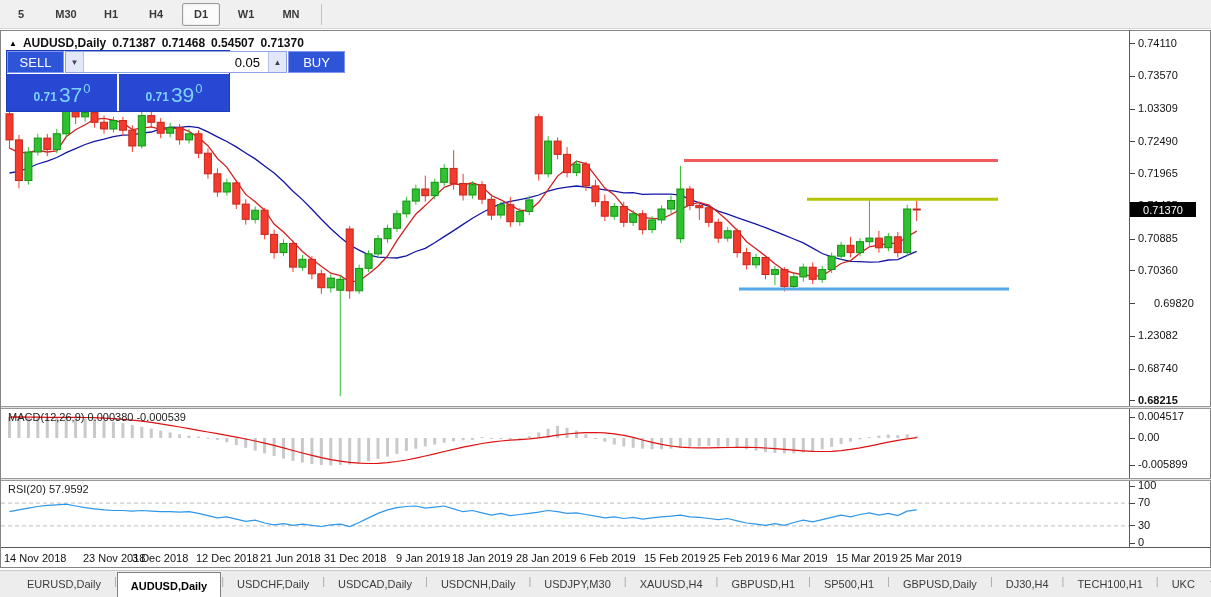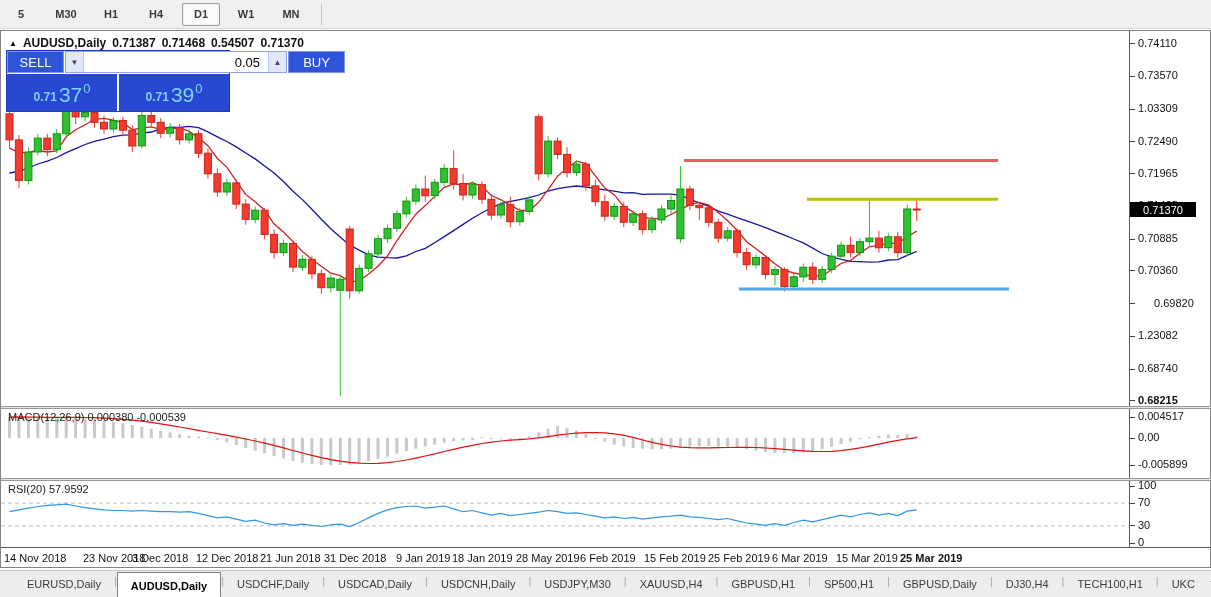--- a/index.html
+++ b/index.html
@@ -479,27 +479,27 @@
 
     <div id="time-axis">
         <div class="time-label" style="left: 3px;">14 Nov 2018</div>
         <div class="time-label" style="left: 82px;">23 Nov 2018</div>
         <div class="time-label" style="left: 131px;">3 Dec 2018</div>
         <div class="time-label" style="left: 195px;">12 Dec 2018</div>
         <div class="time-label" style="left: 259px;">21 Jun 2018</div>
         <div class="time-label" style="left: 323px;">31 Dec 2018</div>
         <div class="time-label" style="left: 387px; margin-left: 8px;">9 Jan 2019</div>
         <div class="time-label" style="left: 451px;">18 Jan 2019</div>
-        <div class="time-label" style="left: 515px;">28 May 2019</div>
+        <div class="time-label" style="left: 515px;">28 Jan 2019</div>
         <div class="time-label" style="left: 579px;">6 Feb 2019</div>
         <div class="time-label" style="left: 643px;">15 Feb 2019</div>
         <div class="time-label" style="left: 707px;">25 Feb 2019</div>
         <div class="time-label" style="left: 771px;">6 Mar 2019</div>
         <div class="time-label" style="left: 835px;">15 Mar 2019</div>
-        <div class="time-label" style="left: 899px; font-weight: bold;">25 Mar 2019</div>
+        <div class="time-label" style="left: 899px;">25 Mar 2019</div>
       </div>
   </div>
 
   <div class="tabs-bar" id="tabs-bar">
       <div class="tab">EURUSD,Daily</div>
       <div class="tab-sep">|</div>
       <div class="tab active">AUDUSD,Daily</div>
       <div class="tab-sep">|</div>
       <div class="tab">USDCHF,Daily</div>
       <div class="tab-sep">|</div>

